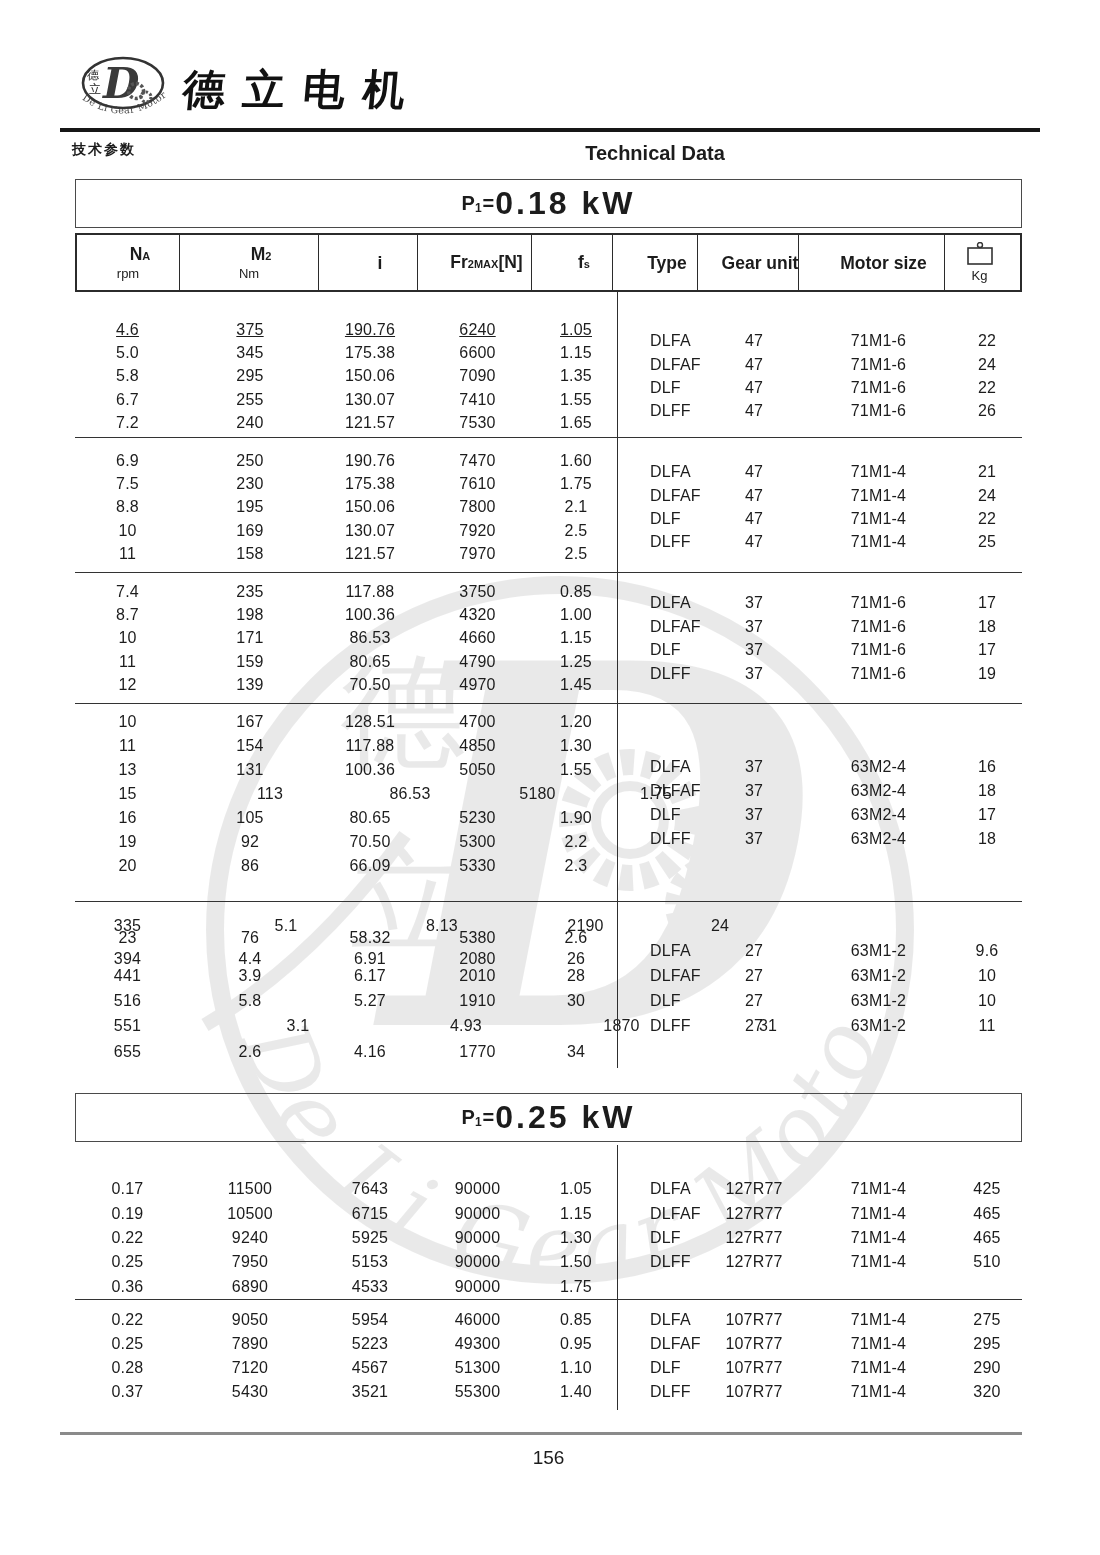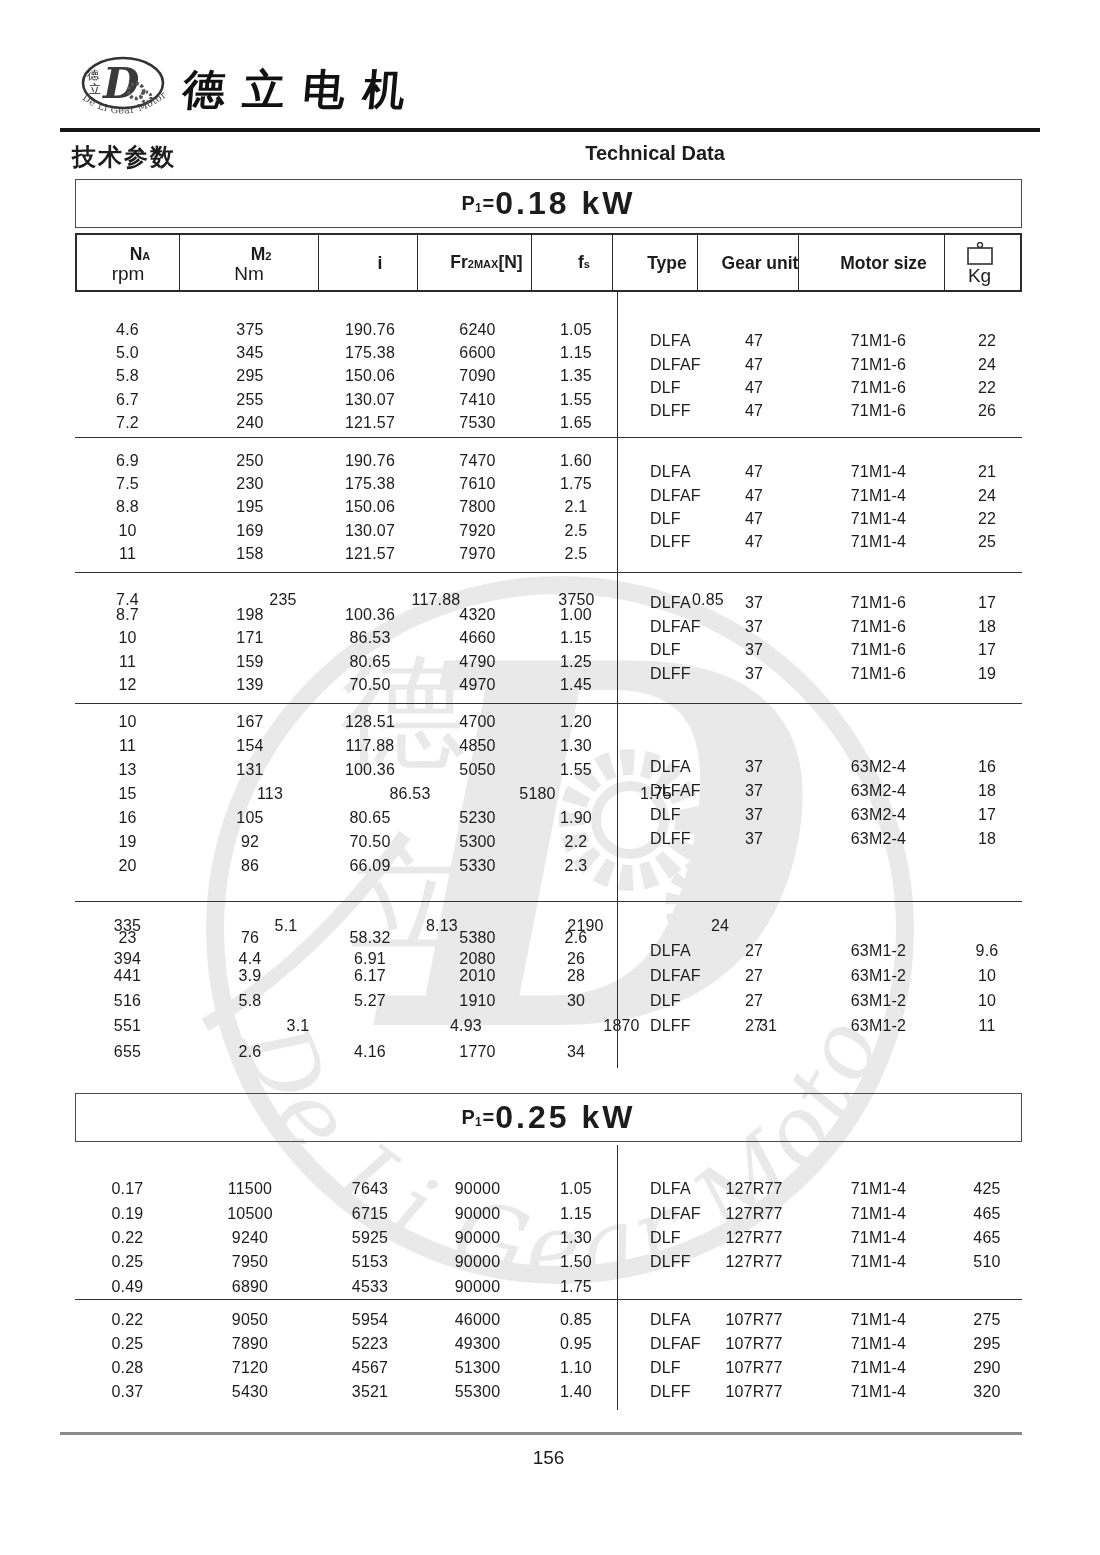--- a/index.html
+++ b/index.html
@@ -8,21 +8,21 @@
     font-family:"Liberation Sans",sans-serif;color:#1c1c1c;overflow:hidden;
   }
   .page > *{position:absolute;z-index:1;}
   
   #logo{left:72px;top:50px;width:104px;height:80px;}
   #brand-title{
     left:183px;top:62px;font-family:"DejaVu Serif",serif;font-weight:bold;
     font-size:42px;letter-spacing:18px;color:#111;transform:skewX(-5deg);white-space:nowrap;
   }
   #top-rule{left:60px;top:128px;width:980px;height:4px;background:#161616;}
-  #title-cn{left:72px;top:141px;font-size:24px;font-weight:bold;letter-spacing:2px;}
+  #title-cn{left:72px;top:141px;font-size:14px;font-weight:bold;letter-spacing:2px;}
   #title-en{left:655px;top:142px;font-size:20px;font-weight:bold;transform:translateX(-50%);white-space:nowrap;}
   
   .pbox{
     left:75px;width:947px;height:49px;border:1.5px solid #4a4a4a;background:transparent;
     display:flex;align-items:center;justify-content:center;box-sizing:border-box;
   }
   #pbox-018{top:179px;} #pbox-025{top:1093px;}
   .pbox .pp{font-size:20px;font-weight:bold;}
   .pbox .psub{font-size:12px;font-weight:bold;display:inline-block;transform:translateY(4px);}
   .pbox .peq{font-size:20px;font-weight:bold;margin:0 1px 0 1px;}
@@ -32,21 +32,21 @@
     left:75px;top:233px;width:947px;height:59px;border:2px solid #2b2b2b;box-sizing:border-box;
     display:grid;grid-template-columns:103px 139px 99px 114px 81px 85px 101px 146px 69px;background:#fff;
   }
   .hcell{
     border-right:1.5px solid #2b2b2b;display:flex;flex-direction:column;
     justify-content:center;align-items:center;gap:1px;
   }
   .hcell:last-child{border-right:none;}
   .hmain{font-size:17.5px;font-weight:bold;line-height:18px;white-space:nowrap;padding-left:24px;}
   .hsub{font-size:11px;font-weight:bold;}
-  .hunit{font-size:19px;line-height:15px;}
+  .hunit{font-size:13px;line-height:15px;}
   .kgicon{display:block;margin-bottom:1px;}
   
   .block{position:absolute;left:75px;width:947px;box-sizing:border-box;background:transparent;}
   .block.sep{border-bottom:1.5px solid #333;}
   .lrow{position:absolute;left:0;width:542px;display:grid;
         grid-template-columns:105px 140px 100px 115px 82px;align-items:center;}
   .rhalf{position:absolute;left:542px;top:0;bottom:0;width:404px;border-left:1.5px solid #2e2e2e;}
   .rrow{position:absolute;left:0;width:404px;height:20px;display:grid;
         grid-template-columns:85px 102px 147px 70px;align-items:center;}
   .cell{text-align:center;font-size:16px;letter-spacing:0.2px;white-space:nowrap;}
@@ -146,21 +146,21 @@
 
   <div class="pbox" id="pbox-025">
     <span class="pp">P</span>
       <span class="psub">1</span>
       <span class="peq">=</span>
       <span class="pval">0.25 kW</span>
   </div>
 
   <div id="table-layer" style="left:0;top:0;width:1100px;height:1555px;pointer-events:none;">
       <div class="block sep" style="top: 292px; height: 146px;">
-        <div class="lrow" style="top: 26px; height: 23.3px;">
+        <div class="lrow" style="top: 26px; height: 23.3px; text-decoration: underline;">
           <span class="cell">4.6</span>
           <span class="cell">375</span>
           <span class="cell">190.76</span>
           <span class="cell">6240</span>
           <span class="cell">1.05</span>
         </div>
         <div class="lrow" style="top: 49.3px; height: 23.3px;">
           <span class="cell">5.0</span>
           <span class="cell">345</span>
           <span class="cell">175.38</span>
@@ -272,21 +272,21 @@
           </div>
           <div class="rrow" style="top: 94.2px;">
             <span class="cell type">DLFF</span>
             <span class="cell">47</span>
             <span class="cell">71M1-4</span>
             <span class="cell">25</span>
           </div>
         </div>
       </div>
       <div class="block sep" style="top: 573px; height: 131px;">
-        <div class="lrow" style="top: 15px; height: 23.4px; gap: 33px;">
+        <div class="lrow" style="top: 7px; height: 23.4px;">
           <span class="cell">7.4</span>
           <span class="cell">235</span>
           <span class="cell">117.88</span>
           <span class="cell">3750</span>
           <span class="cell">0.85</span>
         </div>
         <div class="lrow" style="top: 30.4px; height: 23.4px;">
           <span class="cell">8.7</span>
           <span class="cell">198</span>
           <span class="cell">100.36</span>
@@ -518,21 +518,21 @@
           <span class="cell">1.30</span>
         </div>
         <div class="lrow" style="top: 105.2px; height: 24.3px;">
           <span class="cell">0.25</span>
           <span class="cell">7950</span>
           <span class="cell">5153</span>
           <span class="cell">90000</span>
           <span class="cell">1.50</span>
         </div>
         <div class="lrow" style="top: 129.5px; height: 24.3px;">
-          <span class="cell">0.49</span>
+          <span class="cell">0.36</span>
           <span class="cell">6890</span>
           <span class="cell">4533</span>
           <span class="cell">90000</span>
           <span class="cell">1.75</span>
         </div>
         <div class="rhalf">
           <div class="rrow" style="top: 34.45px;">
             <span class="cell type">DLFA</span>
             <span class="cell">127R77</span>
             <span class="cell">71M1-4</span>

